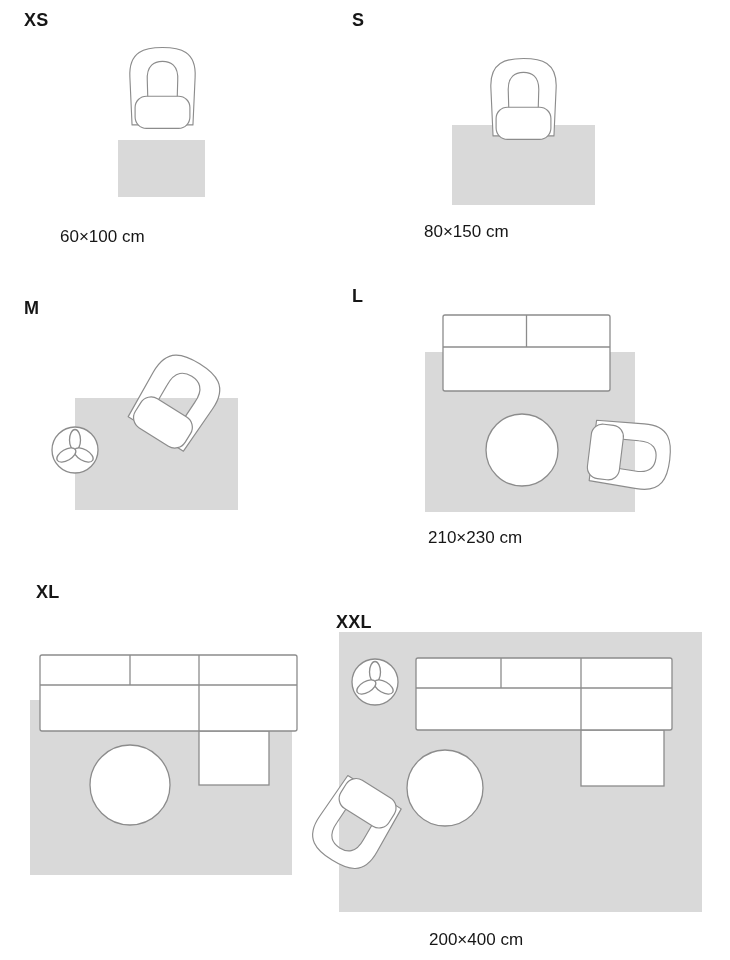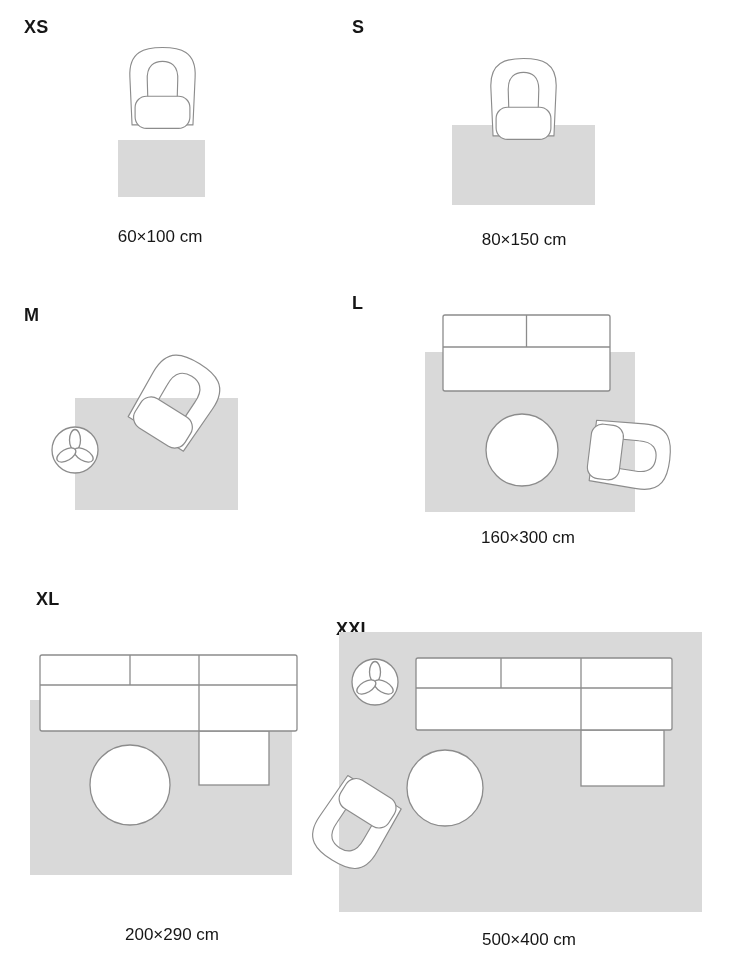--- a/index.html
+++ b/index.html
@@ -3,22 +3,22 @@
 <meta charset="utf-8">
 <style>
   :root{
     --bg:#ffffff; --rug:#d9d9d9; --stroke:#8c8c8c; --text:#161616;
   }
   *{box-sizing:border-box;}
   body{margin:0;background:var(--bg);font-family:"Liberation Sans", sans-serif;}
   .canvas{position:relative;width:730px;height:960px;background:var(--bg);margin:0 auto;overflow:hidden;}
   .panel{position:absolute;}
   .panel svg{position:absolute;left:0;top:0;overflow:visible;display:block;}
-  .size-label{position:absolute;font-weight:700;font-size:18px;color:var(--text);letter-spacing:.3px;margin-top:7px;}
-  .dim-label{position:absolute;font-size:17px;color:var(--text);text-align:center;}
+  .size-label{position:absolute;font-weight:700;font-size:18px;color:var(--text);letter-spacing:.3px;}
+  .dim-label{position:absolute;font-size:17px;color:var(--text);}
   .rug{fill:var(--rug);stroke:none;}
   .furn{fill:#ffffff;stroke:var(--stroke);stroke-width:1.3;}
   .line{stroke:var(--stroke);stroke-width:1.3;fill:none;}
 </style>
 </head>
 <body>
 
 <svg width="0" height="0" style="position:absolute" aria-hidden="true">
   <defs>
     <g id="armchair">
@@ -44,21 +44,21 @@
     </svg>
     <div class="dim-label" style="left:60px;top:227px;width:200px">60×100 cm</div>
   </section>
 
   <section class="panel" style="left:340px;top:0;width:390px;height:270px">
     <div class="size-label" style="left:12px;top:10px">S</div>
     <svg width="390" height="270" viewBox="0 0 390 270">
       <rect class="rug" x="112" y="125" width="143" height="80"></rect>
       <use href="#armchair" transform="translate(140,55) scale(0.87)"></use>
     </svg>
-    <div class="dim-label" style="left:84px;top:230px;width:200px">80×150 cm</div>
+    <div class="dim-label" style="left:84px;top:222px;width:200px">80×150 cm</div>
   </section>
 
   <section class="panel" style="left:0;top:270px;width:340px;height:300px">
     <div class="size-label" style="left:24px;top:28px">M</div>
     <svg width="340" height="300" viewBox="0 0 340 300">
       <rect class="rug" x="75" y="128" width="163" height="112"></rect>
       <use href="#armchair" transform="translate(177,130) rotate(32) scale(0.93) translate(-50,-50)"></use>
       <use href="#plant" transform="translate(75,180)"></use>
     </svg>
   </section>
@@ -68,50 +68,49 @@
     <svg width="390" height="300" viewBox="0 0 390 300">
       <rect class="rug" x="85" y="82" width="210" height="160"></rect>
       <g>
         <rect class="furn" x="103" y="45" width="167" height="76" rx="2"></rect>
         <line class="line" x1="103" y1="77" x2="270" y2="77"></line>
         <line class="line" x1="186.5" y1="45" x2="186.5" y2="77"></line>
       </g>
       <circle class="furn" cx="182" cy="180" r="36"></circle>
       <use href="#armchair" transform="translate(290,185) rotate(97) scale(0.87) translate(-50,-50)"></use>
     </svg>
-    <div class="dim-label" style="left:88px;top:258px;width:200px">160×300 cm</div>
+    <div class="dim-label" style="left:88px;top:258px;width:200px">210×230 cm</div>
   </section>
 
   <section class="panel" style="left:12px;top:570px;width:340px;height:390px">
     <div class="size-label" style="left:24px;top:12px">XL</div>
     <svg width="340" height="390" viewBox="0 0 340 390">
       <rect class="rug" x="18" y="130" width="262" height="175"></rect>
       <g>
         <rect class="furn" x="187" y="161" width="70" height="54"></rect>
         <rect class="furn" x="28" y="85" width="257" height="76" rx="2"></rect>
         <line class="line" x1="28" y1="115" x2="285" y2="115"></line>
         <line class="line" x1="118" y1="85" x2="118" y2="115"></line>
         <line class="line" x1="187" y1="85" x2="187" y2="161"></line>
       </g>
       <circle class="furn" cx="118" cy="215" r="40"></circle>
     </svg>
-    <div class="dim-label" style="left:60px;top:355px;width:200px">200×290 cm</div>
   </section>
 
   <section class="panel" style="left:324px;top:570px;width:390px;height:390px">
     <div class="size-label" style="left:12px;top:42px">XXL</div>
     <svg width="390" height="390" viewBox="0 0 390 390">
       <rect class="rug" x="15" y="62" width="363" height="280"></rect>
       <use href="#plant" transform="translate(51,112)"></use>
       <g>
         <rect class="furn" x="257" y="160" width="83" height="56"></rect>
         <rect class="furn" x="92" y="88" width="256" height="72" rx="2"></rect>
         <line class="line" x1="92" y1="118" x2="348" y2="118"></line>
         <line class="line" x1="177" y1="88" x2="177" y2="118"></line>
         <line class="line" x1="257" y1="88" x2="257" y2="160"></line>
       </g>
       <circle class="furn" cx="121" cy="218" r="38"></circle>
       <use href="#armchair" transform="translate(30,255) rotate(212) scale(0.9) translate(-50,-50)"></use>
     </svg>
-    <div class="dim-label" style="left:105px;top:360px;width:200px">500×400 cm</div>
+    <div class="dim-label" style="left:105px;top:360px;width:200px">200×400 cm</div>
   </section>
 
 </div>
 
 </body></html>

